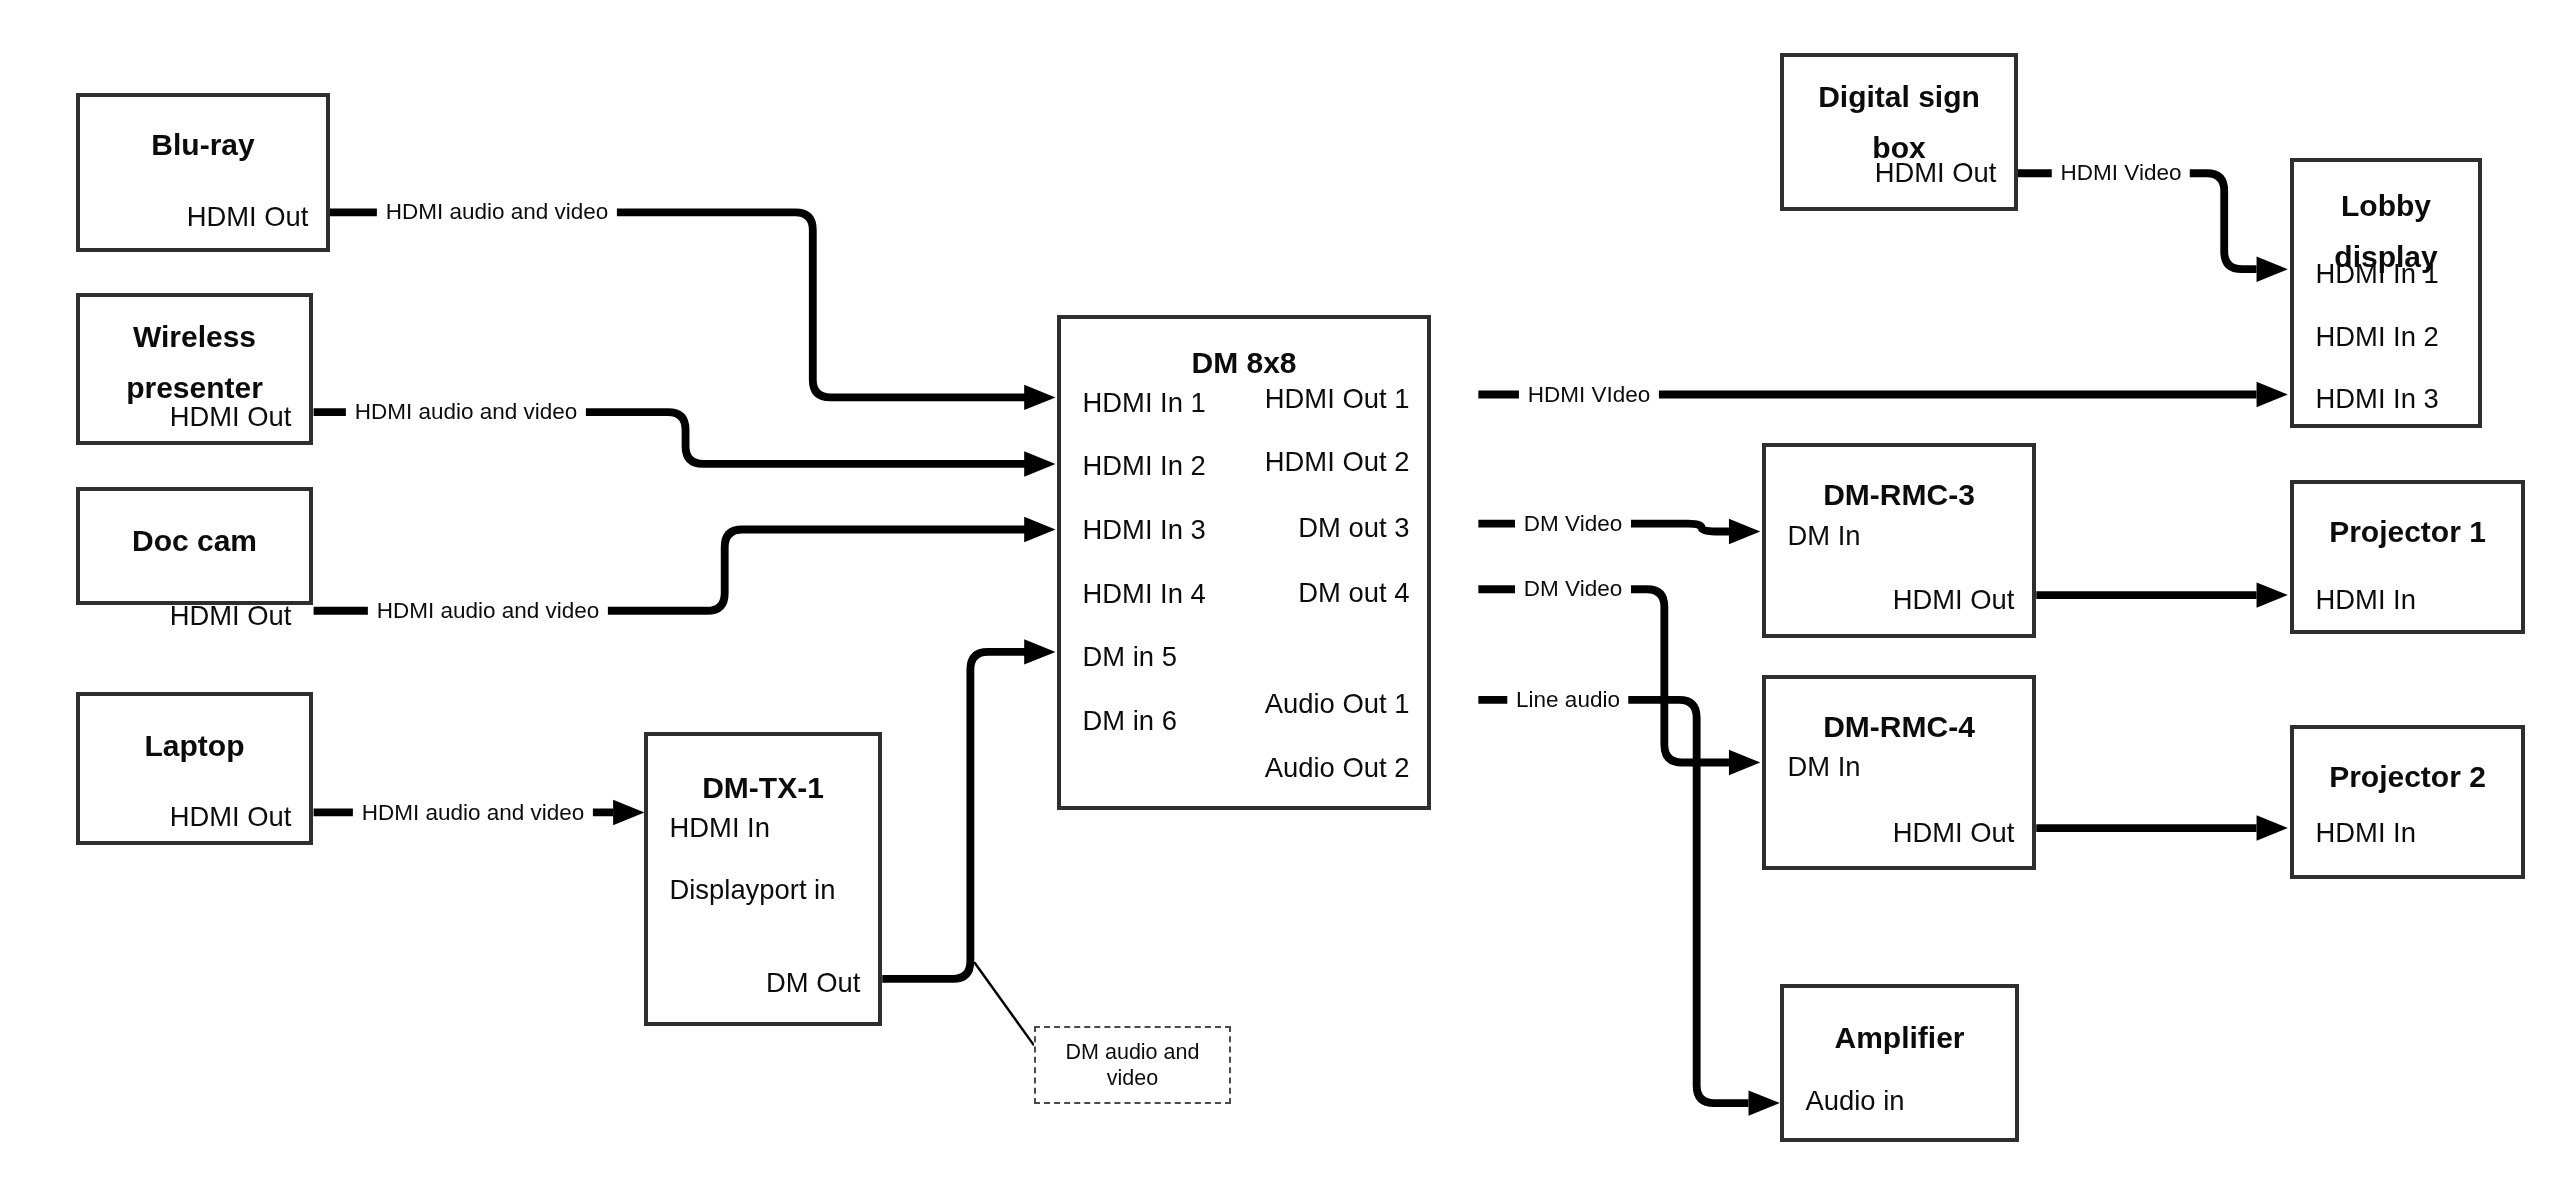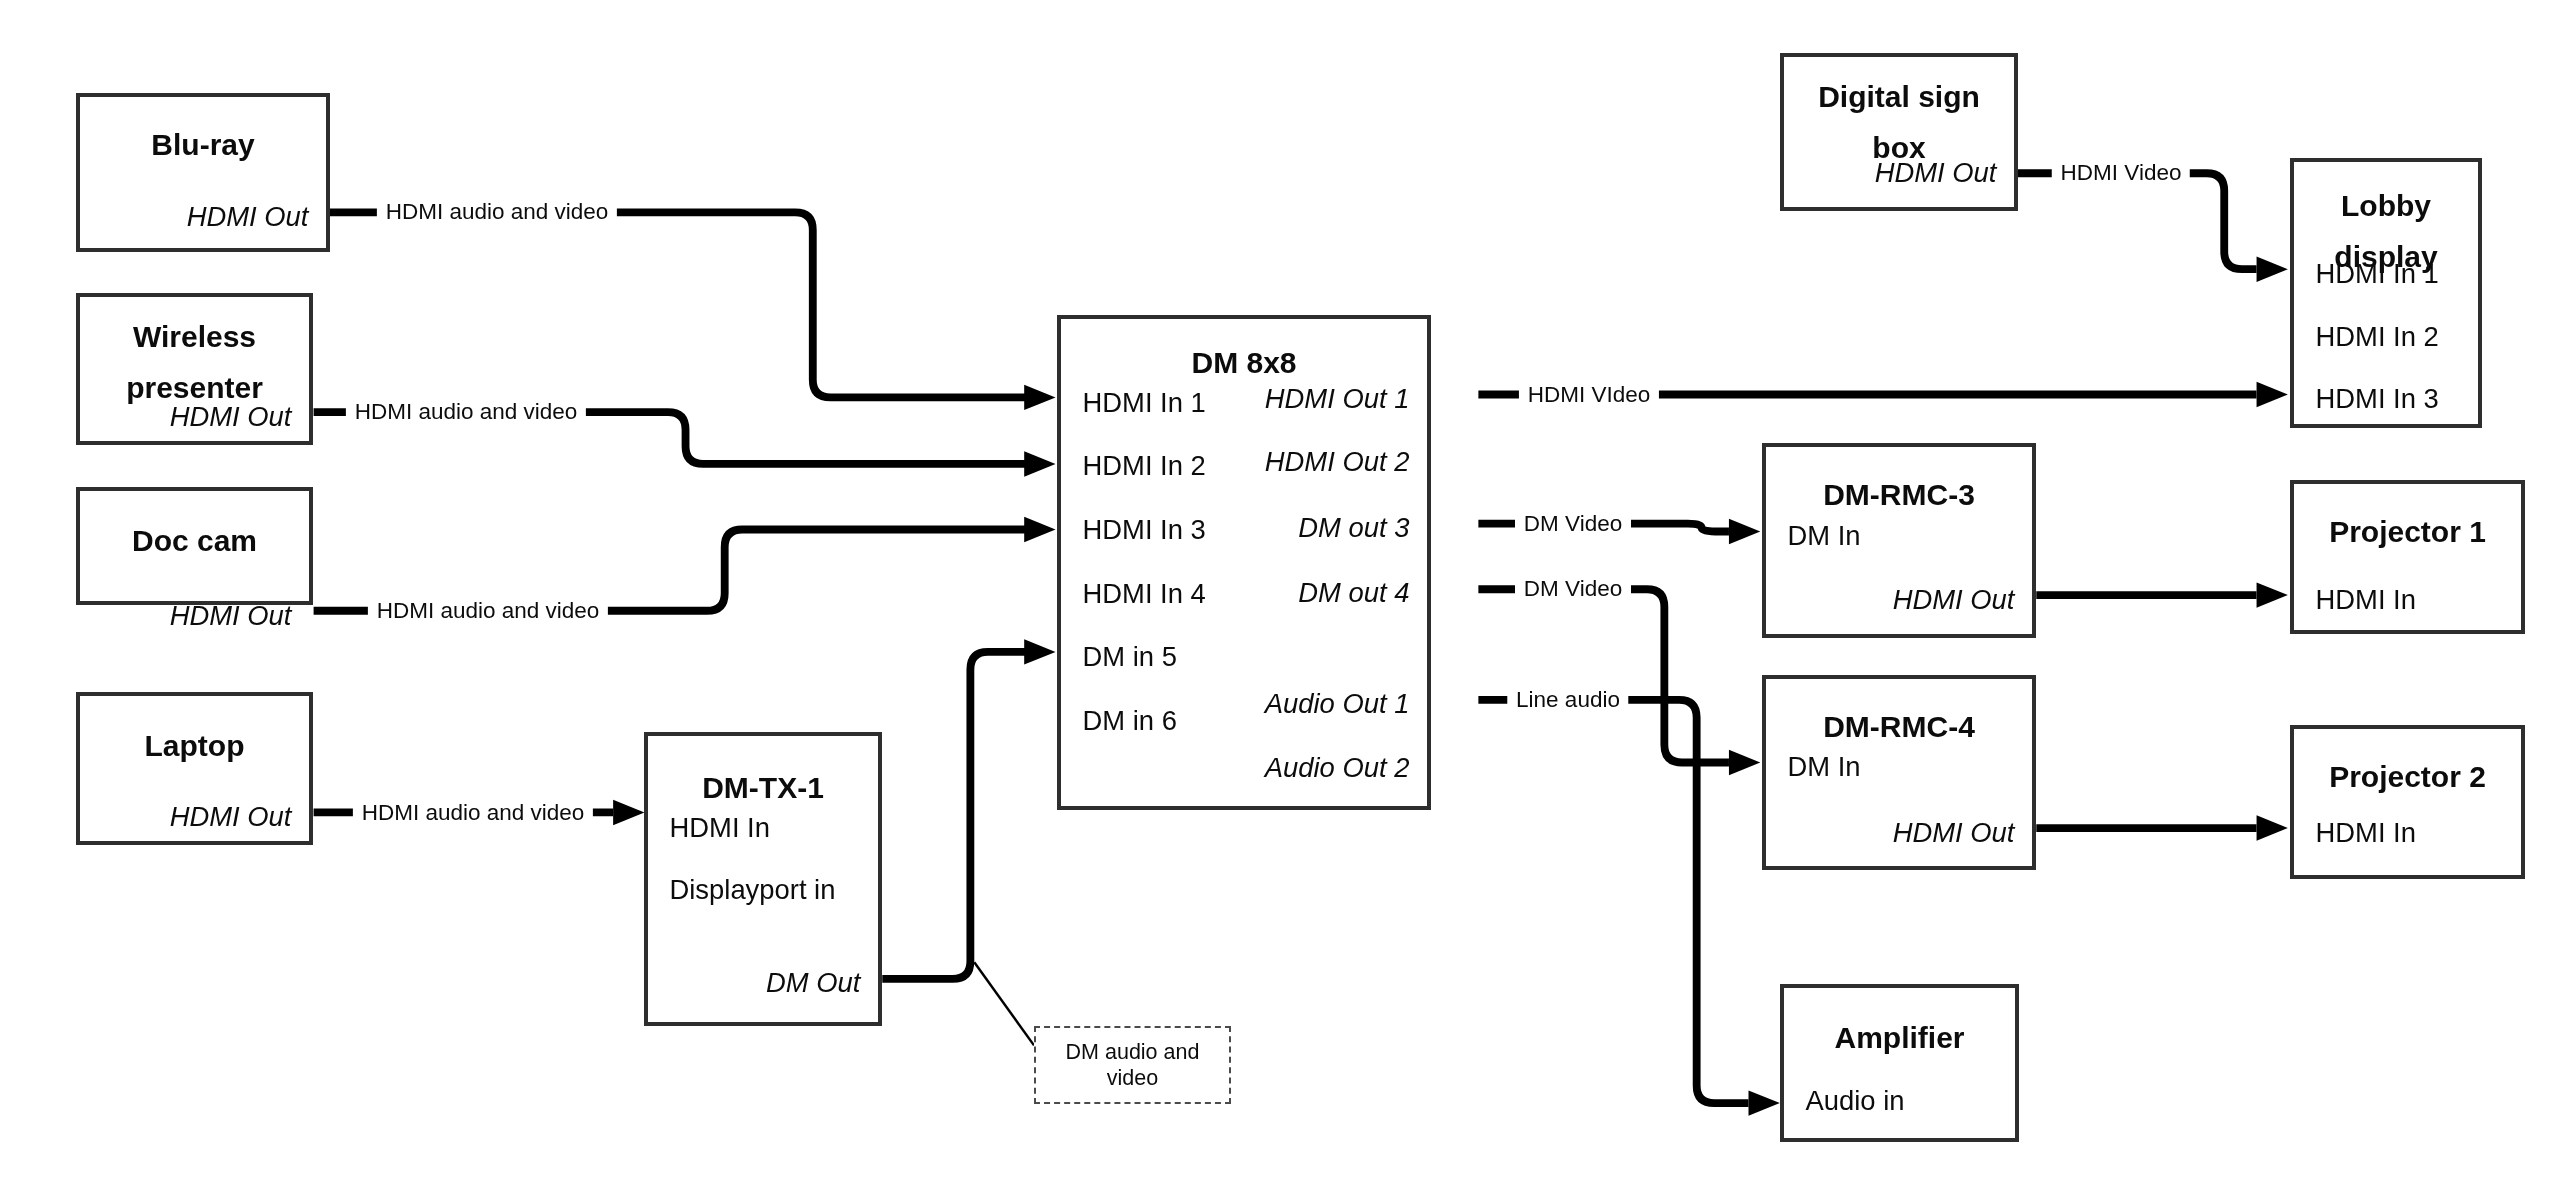--- a/index.html
+++ b/index.html
@@ -15,21 +15,21 @@
   .box-title{
     position:absolute;left:50%;transform:translateX(-50%);width:196px;
     text-align:center;font-weight:bold;font-size:30px;line-height:51px;color:#0c0c0c;
   }
   .box-title.wide{width:352px;}
   .port{
     position:absolute;height:31px;line-height:31px;font-size:27.4px;
     white-space:nowrap;color:#0c0c0c;
   }
   .port.left{left:21.5px;text-align:left;}
-  .port.right{right:17.6px;text-align:right;font-style:italic;}
+  .port.right{right:17.6px;text-align:right;}
   .wire-label{
     position:absolute;transform:translate(-50%,-50%);background:#ffffff;
     padding:0 8.8px;font-size:22.5px;white-space:nowrap;color:#0c0c0c;
   }
   .annotation{
     position:absolute;left:1034px;top:1026px;width:197px;height:78px;
     border:2px dashed #4a4a4a;background:#ffffff;box-sizing:border-box;
     display:flex;align-items:center;justify-content:center;
     text-align:center;font-size:21.5px;line-height:26.4px;color:#0c0c0c;padding:3.9px 13.7px;
   }

